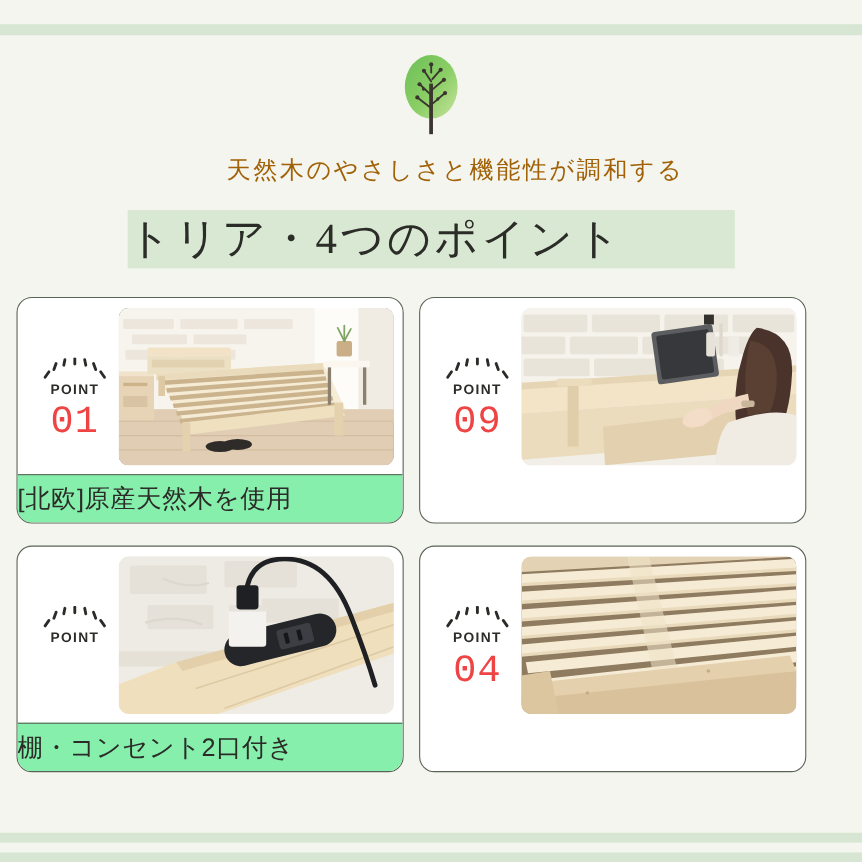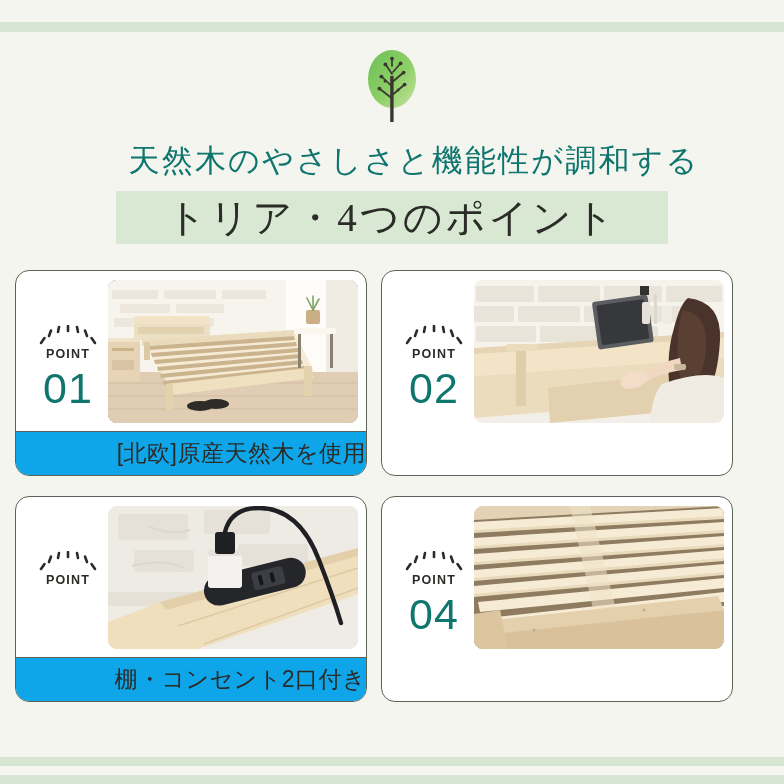--- a/index.html
+++ b/index.html
@@ -41,44 +41,44 @@
     text-align: center;
   }
   .tree-icon {
     display: block;
     margin: 0 auto;
     width: 86px;
     height: 80px;
   }
   .subtitle {
     margin-top: 14px;
-    font-size: 31px;
+    font-size: 22px;
     letter-spacing: 2.2px;
-    color: #0f766e;
+    color: #a16207;
     font-family: "Liberation Sans", "DejaVu Sans", sans-serif;
     font-weight: 400;
     white-space: nowrap;
     margin-left: 44px;
   }
   .title-band {
     position: absolute;
     left: 116px;
     top: 191px;
     width: 552px;
     height: 53px;
     background: #d8e8d2;
   }
   .title-text {
     position: absolute;
     left: 116px;
     top: 191px;
     width: 552px;
     height: 53px;
     line-height: 53px;
-    text-align: center;
+    text-align: left;
     font-family: "Liberation Serif", "DejaVu Serif", serif;
     font-size: 39px;
     letter-spacing: 3px;
     color: #2b2b28;
     white-space: nowrap;
   }
 
   
   .grid {
     position: absolute;
@@ -123,26 +123,26 @@
   }
   .badge-word {
     font-size: 12.5px;
     font-weight: 700;
     letter-spacing: 1.2px;
     line-height: 1;
     color: #2b2b28;
   }
   .badge-num {
     margin-top: 6px;
-    font-size: 43px;
+    font-size: 35px;
     font-weight: 400;
     letter-spacing: 1px;
     line-height: 1;
-    color: #0f766e;
-    font-family: Liberation Sans, sans-serif;
+    color: #ef4444;
+    font-family: Liberation Mono, monospace;
   }
 
   
   .photo {
     position: absolute;
     left: 92px;
     top: 9px;
     width: 250px;
     height: 143px;
     border-radius: 9px;
@@ -151,26 +151,26 @@
   }
   .photo svg { display: block; width: 100%; height: 100%; }
 
   
   .label-band {
     position: absolute;
     left: 0;
     bottom: 0;
     width: 100%;
     height: 44px;
-    background: #0ea5e9;
+    background: #86efac;
     border-top: 1.4px solid #5a6456;
     box-sizing: border-box;
     display: flex;
     align-items: center;
-    justify-content: flex-end;
+    justify-content: flex-start;
   }
   .label-text {
     font-size: 23px;
     letter-spacing: 0.5px;
     color: #2b2b28;
     font-weight: 400;
     white-space: nowrap;
     font-family: "Liberation Sans", "DejaVu Sans", sans-serif;
   }
 </style>
@@ -320,21 +320,21 @@
               <line x1="4" y1="18" x2="7.5" y2="13"></line>
               <line x1="12" y1="11" x2="14" y2="5.5"></line>
               <line x1="21" y1="7" x2="22" y2="2"></line>
               <line x1="31" y1="6" x2="31" y2="1"></line>
               <line x1="41" y1="7" x2="40" y2="2"></line>
               <line x1="50" y1="11" x2="48" y2="5.5"></line>
               <line x1="58" y1="18" x2="54.5" y2="13"></line>
             </g>
           </svg>
           <div class="badge-word">POINT</div>
-          <div class="badge-num">02</div>
+          <div class="badge-num">09</div>
         </div>
         <div class="photo">
           <svg viewBox="0 0 250 143" preserveAspectRatio="none">
             <rect width="250" height="143" fill="#f2efe9"></rect>
 
             <rect x="0" y="0" width="250" height="80" fill="#f6f3ed"></rect>
             <g fill="#e9e4da">
               <rect x="2" y="6" width="58" height="16" rx="2"></rect>
               <rect x="64" y="6" width="62" height="16" rx="2"></rect>
               <rect x="130" y="6" width="58" height="16" rx="2"></rect>

